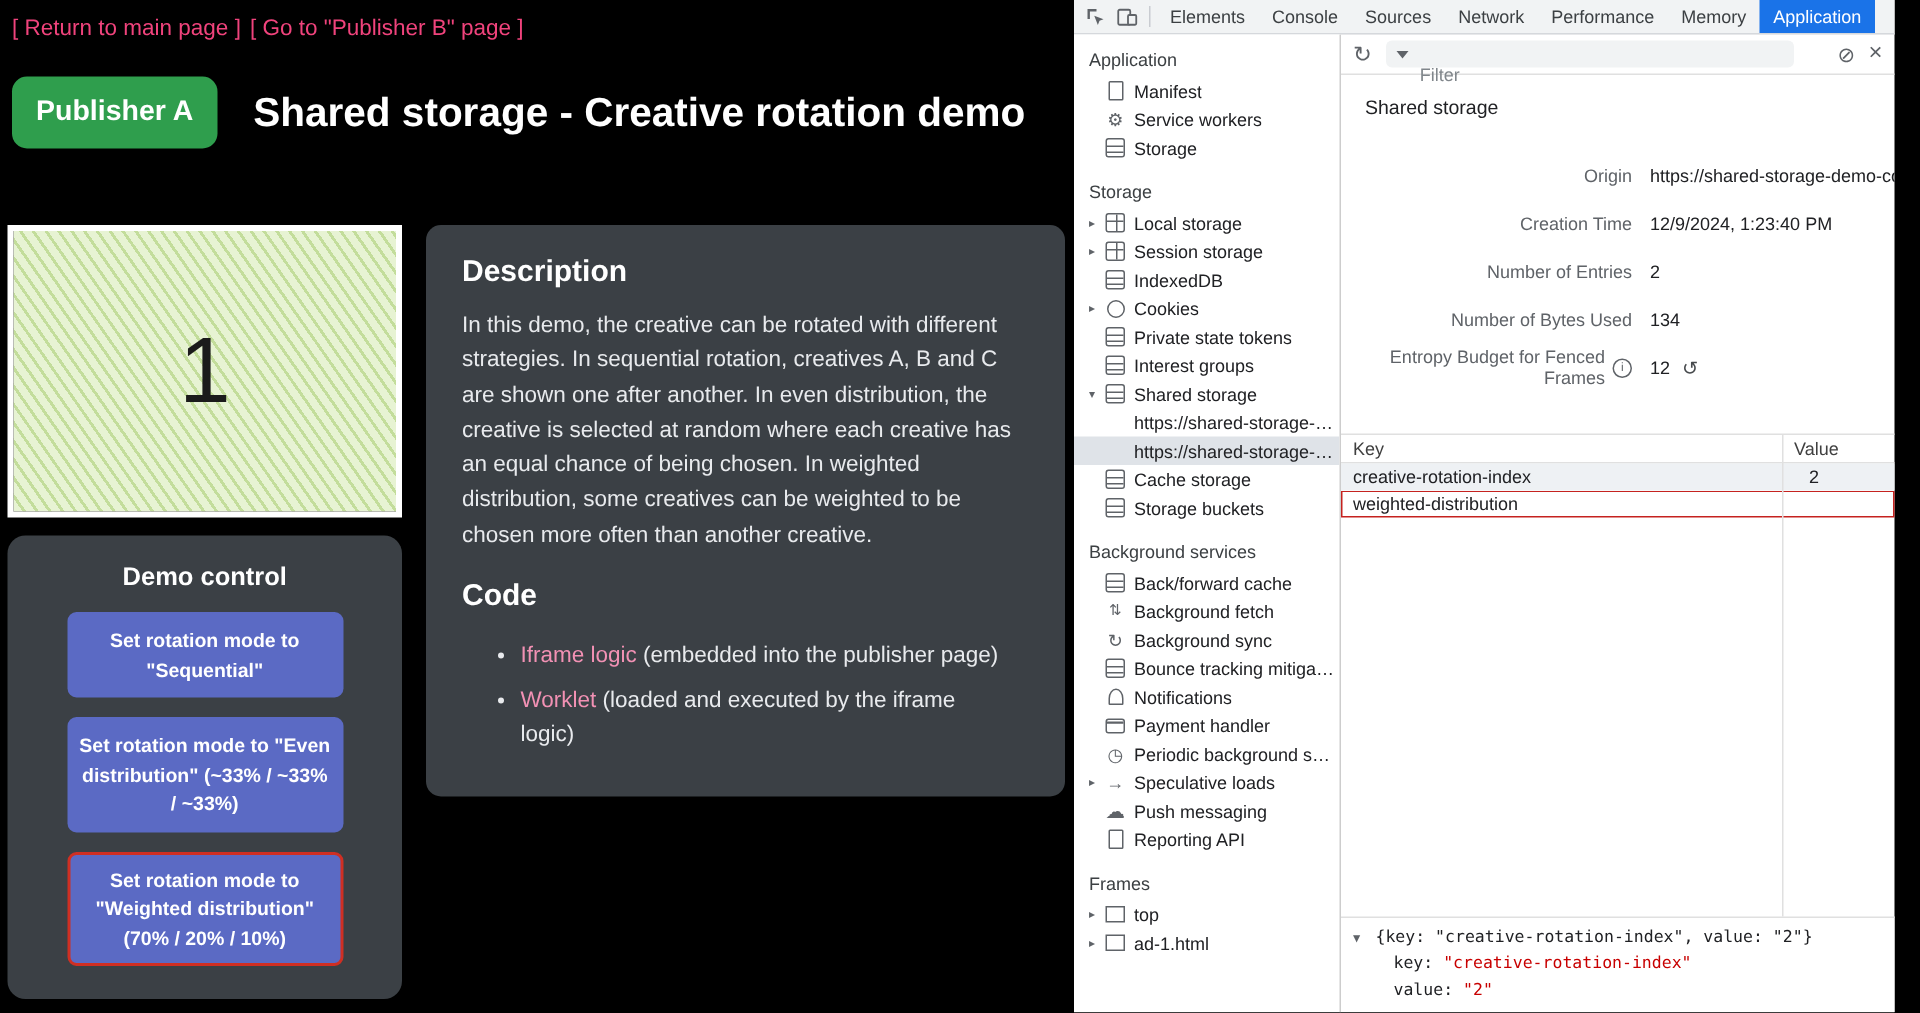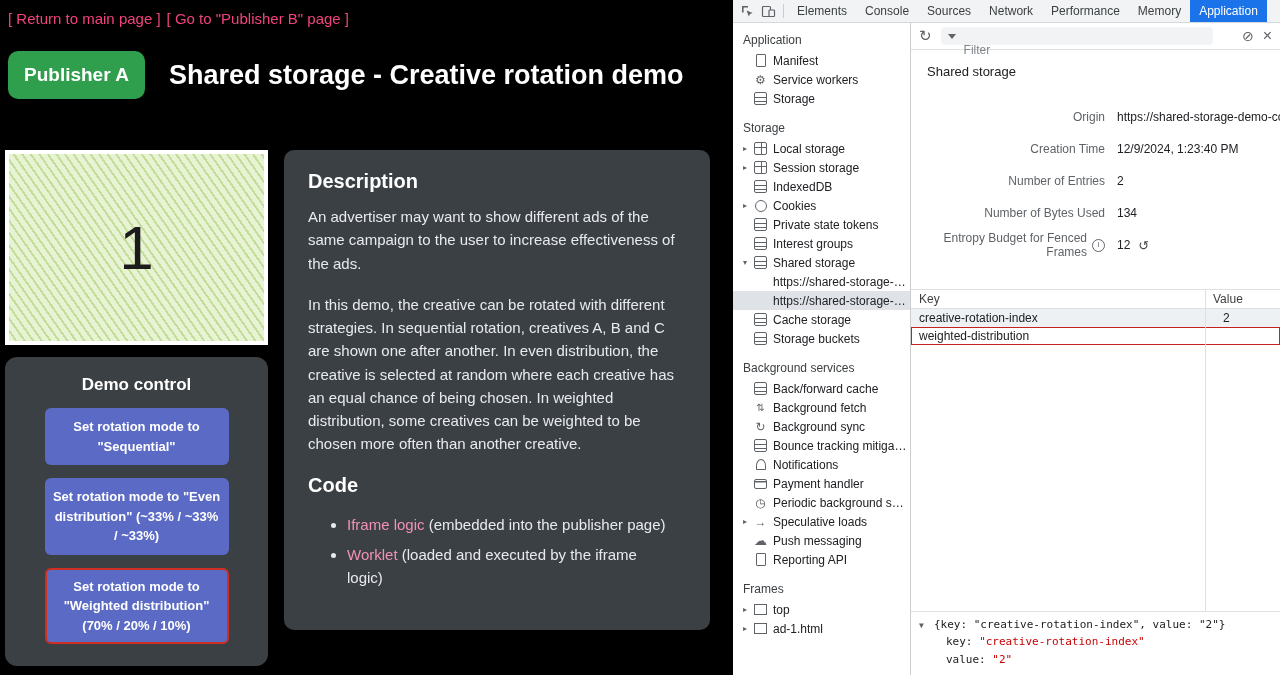--- a/index.html
+++ b/index.html
@@ -18,30 +18,30 @@
   .creative{box-sizing:border-box;width:263px;height:195px;border:4px solid #fff;
     background:repeating-linear-gradient(55deg,#e7f3d3 0 5px,#c3dd9b 5px 7px);
     display:flex;align-items:center;justify-content:center;}
   .creative-number{font-size:62px;color:#1b1b1b;font-weight:500;}
   .demo-control{margin-top:12px;background:#3b4045;border-radius:12px;padding:18px 0 22px;}
   .demo-control-title{color:#fff;font-weight:bold;font-size:17px;text-align:center;margin-bottom:8px;}
   .demo-btn{display:block;box-sizing:border-box;width:184px;margin:13px auto 0;background:#5b6ac4;color:#fff;
     font-family:inherit;font-weight:bold;font-size:13px;line-height:1.5;padding:9px 8px;border-radius:6px;
     border:none;text-align:center;cursor:pointer;}
   .demo-btn.highlighted{border:2px solid #cf2f23;padding:7px 6px;}
-  .description{flex:1;background:#3b4045;border-radius:10px;padding:20px 24px 24px;color:#e8eaed;}
+  .description{flex:1;background:#3b4045;border-radius:10px;padding:20px 24px 13px;color:#e8eaed;}
   .desc-h{color:#fff;font-size:20px;font-weight:bold;margin:0 0 12px;}
   .code-h{margin-top:8px;}
   .description p{font-size:15px;line-height:1.55;margin:0 0 18px;}
   .code-list{margin:17px;padding-left:22px;font-size:15px;line-height:1.5;}
   .code-list li{margin-bottom:8px;}
   .code-link{color:#f291b4;cursor:pointer;}
 
   
-  .devtools{position:absolute;top:0;right:0;width:547px;height:675px;background:#fff;color:#202124;font-size:12px;}
+  .devtools{position:absolute;top:0;right:17px;width:547px;height:675px;background:#fff;color:#202124;font-size:12px;}
   .tabbar{height:22px;display:flex;align-items:center;background:#f1f3f4;border-bottom:1px solid #d5d8dc;padding-left:4px;}
   .tb-icon{width:21px;height:20px;display:flex;align-items:center;justify-content:center;cursor:pointer;}
   .tb-sep{width:1px;height:14px;background:#c9ccd1;margin:0 4px;}
   .tabs{display:flex;height:22px;}
   .tab{padding:0 9px;line-height:22px;color:#3c4043;white-space:nowrap;cursor:pointer;}
   .tab.active{background:#1a73e8;color:#fff;}
   .dt-body{position:absolute;top:23px;bottom:0;left:0;right:0;display:flex;}
 
   
   .sidebar{flex:0 0 177px;width:177px;border-right:1px solid #cdcdcd;overflow:hidden;background:#fff;}
@@ -131,21 +131,20 @@
           <div>
               <button class="demo-btn">Set rotation mode to "Sequential"</button>
               <button class="demo-btn">Set rotation mode to "Even distribution" (~33% / ~33% / ~33%)</button>
               <button class="demo-btn highlighted">Set rotation mode to "Weighted distribution" (70% / 20% / 10%)</button>
             </div>
         </div>
       </div>
       <div class="description">
         <h2 class="desc-h">Description</h2>
         <div>
-            <p>An advertiser may want to show different ads of the same campaign to the user to increase effectiveness of the ads.</p>
             <p>In this demo, the creative can be rotated with different strategies. In sequential rotation, creatives A, B and C are shown one after another. In even distribution, the creative is selected at random where each creative has an equal chance of being chosen. In weighted distribution, some creatives can be weighted to be chosen more often than another creative.</p>
           </div>
         <h2 class="desc-h code-h">Code</h2>
         <ul class="code-list">
             <li><span class="code-link">Iframe logic</span><span> (embedded into the publisher page)</span></li>
             <li><span class="code-link">Worklet</span><span> (loaded and executed by the iframe logic)</span></li>
           </ul>
       </div>
     </div>
   </div>

